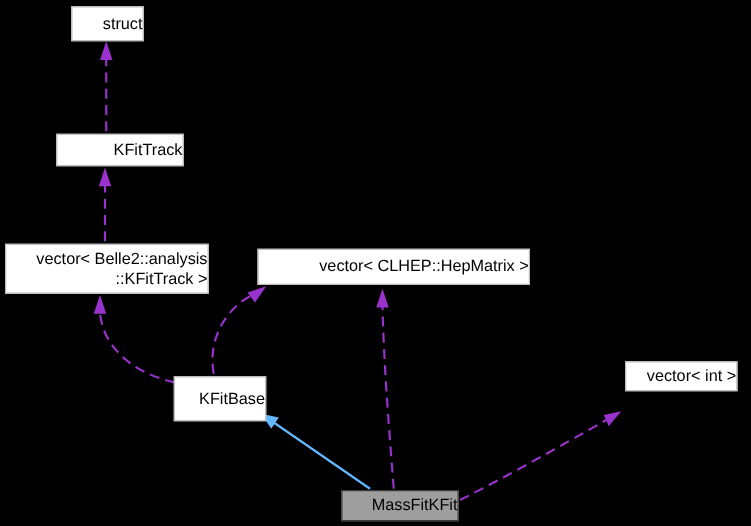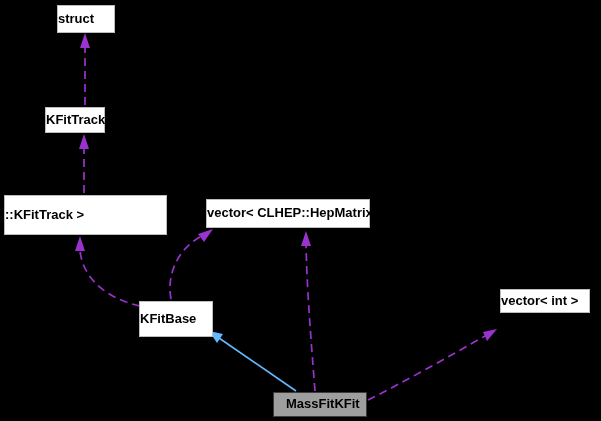--- a/index.html
+++ b/index.html
@@ -36,26 +36,25 @@
   .node {
     position: absolute;
     box-sizing: border-box;
     background: var(--node-fill, #fff);
     border: 1.5px solid var(--node-border, #bdbdbd);
     color: var(--text, #000);
     font-size: 13px;
     line-height: 1.25;
     display: flex;
     flex-direction: column;
-    align-items: flex-start;
+    align-items: flex-end;
     justify-content: center;
     text-align: center;
     white-space: nowrap;
     cursor: pointer;
-    font-weight: bold;
   }
   .node.highlight {
     background: var(--highlight-fill, #9e9e9e);
     border: 1.5px solid var(--highlight-border, #3c3c3c);
     cursor: default;
     padding-left: 12px;
   }
 </style>
 </head>
 <body>
@@ -83,29 +82,30 @@
     <polygon class="arrow-dashed" points="497,329 487,341 483,332"></polygon>
 
     <path class="edge-solid" d="M 296 391 L 219 338"></path>
     <polygon class="arrow-solid" points="209,331 223,334 217,343"></polygon>
   </svg>
 
   <div class="node" style="left:57px; top:5px; width:58px; height:28px;">
     <span>struct</span>
   </div>
 
-  <div class="node" style="left:45px; top:107px; width:60px; height:26px;">
+  <div class="node" style="left:45px; top:107px; width:102px; height:26px;">
     <span>KFitTrack</span>
   </div>
 
   <div class="node" style="left:4px; top:195px; width:163px; height:40px;">
+    <span>vector&lt; Belle2::analysis</span>
     <span>::KFitTrack &gt;</span>
   </div>
 
-  <div class="node" style="left:206px; top:199px; width:164px; height:29px;">
+  <div class="node" style="left:206px; top:199px; width:218px; height:29px;">
     <span>vector&lt; CLHEP::HepMatrix &gt;</span>
   </div>
 
   <div class="node" style="left:139px; top:301px; width:74px; height:36px;">
     <span>KFitBase</span>
   </div>
 
   <div class="node" style="left:500px; top:289px; width:90px; height:24px;">
     <span>vector&lt; int &gt;</span>
   </div>

